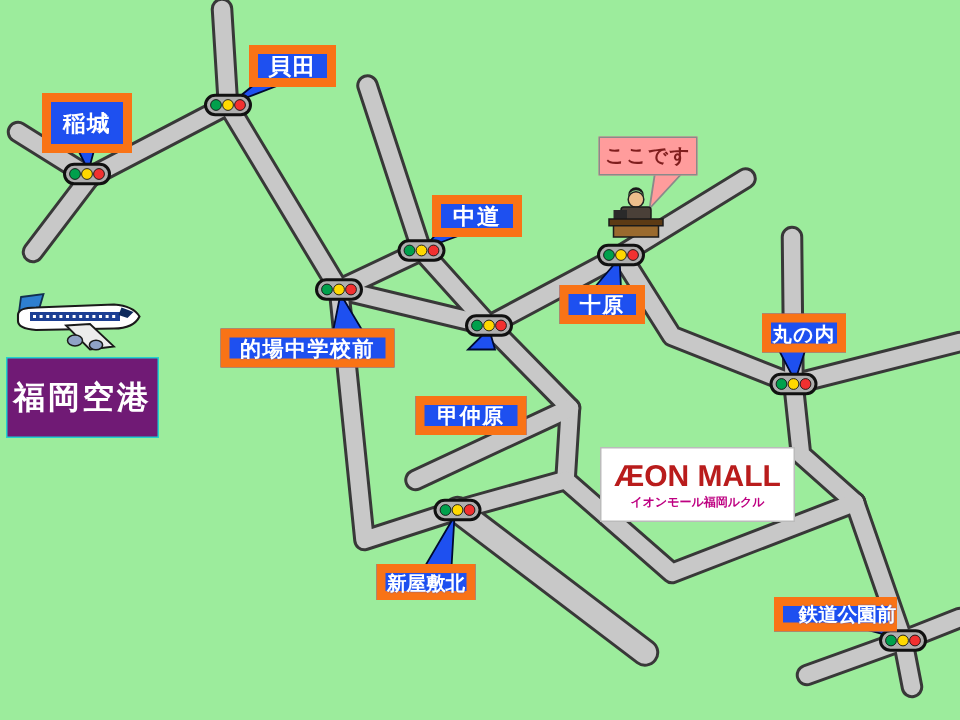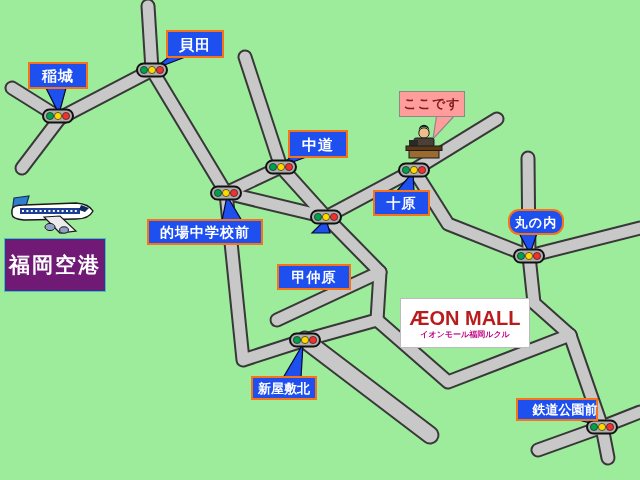--- a/index.html
+++ b/index.html
@@ -4,31 +4,31 @@
 <style>
   html,body{margin:0;padding:0;}
   .map{
     position:relative;width:640px;height:480px;overflow:hidden;
     background:#9CEC9C;
     font-family:"Liberation Sans","DejaVu Sans",sans-serif;
   }
   .map svg{position:absolute;left:0;top:0;}
   .callout{
     position:absolute;display:flex;align-items:center;justify-content:center;
-    background:#1E50F0;border:2px solid #f97316;color:#FFFFFF;
+    background:#1E50F0;border:6px solid #f97316;color:#FFFFFF;
     font-weight:bold;font-size:15px;letter-spacing:1px;line-height:1;
     box-sizing:border-box;text-shadow:0 0 1px #1E50F0;white-space:nowrap;
   }
-  .lb-inagi   {left:28px; top:62px;  width:60px; height:27px;}
+  .lb-inagi   {left:28px; top:62px;  width:60px; height:40px;}
   .lb-kaida   {left:166px;top:30px;  width:58px; height:28px;}
   .lb-nakamichi{left:288px;top:130px;width:60px; height:28px;}
   .lb-matoba  {left:147px;top:219px; width:116px;height:26px;font-size:14px;text-align:right;}
   .lb-konakahara{left:277px;top:231px;width:74px;height:26px;font-size:14px;margin-top:33px;}
   .lb-juhara  {left:373px;top:190px; width:57px; height:26px;font-size:14px;}
-  .lb-marunouchi{left:508px;top:209px;width:56px;height:26px;font-size:13px;border-radius:11px;}
+  .lb-marunouchi{left:508px;top:209px;width:56px;height:26px;font-size:13px;}
   .lb-shinyashiki{left:251px;top:376px;width:66px;height:24px;font-size:13px;letter-spacing:0;}
   .lb-tetsudo {left:516px;top:398px; width:82px; height:23px;font-size:13px;letter-spacing:0;padding-left:16px;}
   .here-box{
     position:absolute;left:399px;top:91px;width:64px;height:24px;
     display:flex;align-items:center;justify-content:center;
     background:#FF9C9C;border:1px solid #8A8A8A;color:#7f1d1d;
     font-weight:bold;font-size:13px;letter-spacing:1px;
   }
   .airport-box{
     position:absolute;left:4px;top:238px;width:100px;height:52px;

